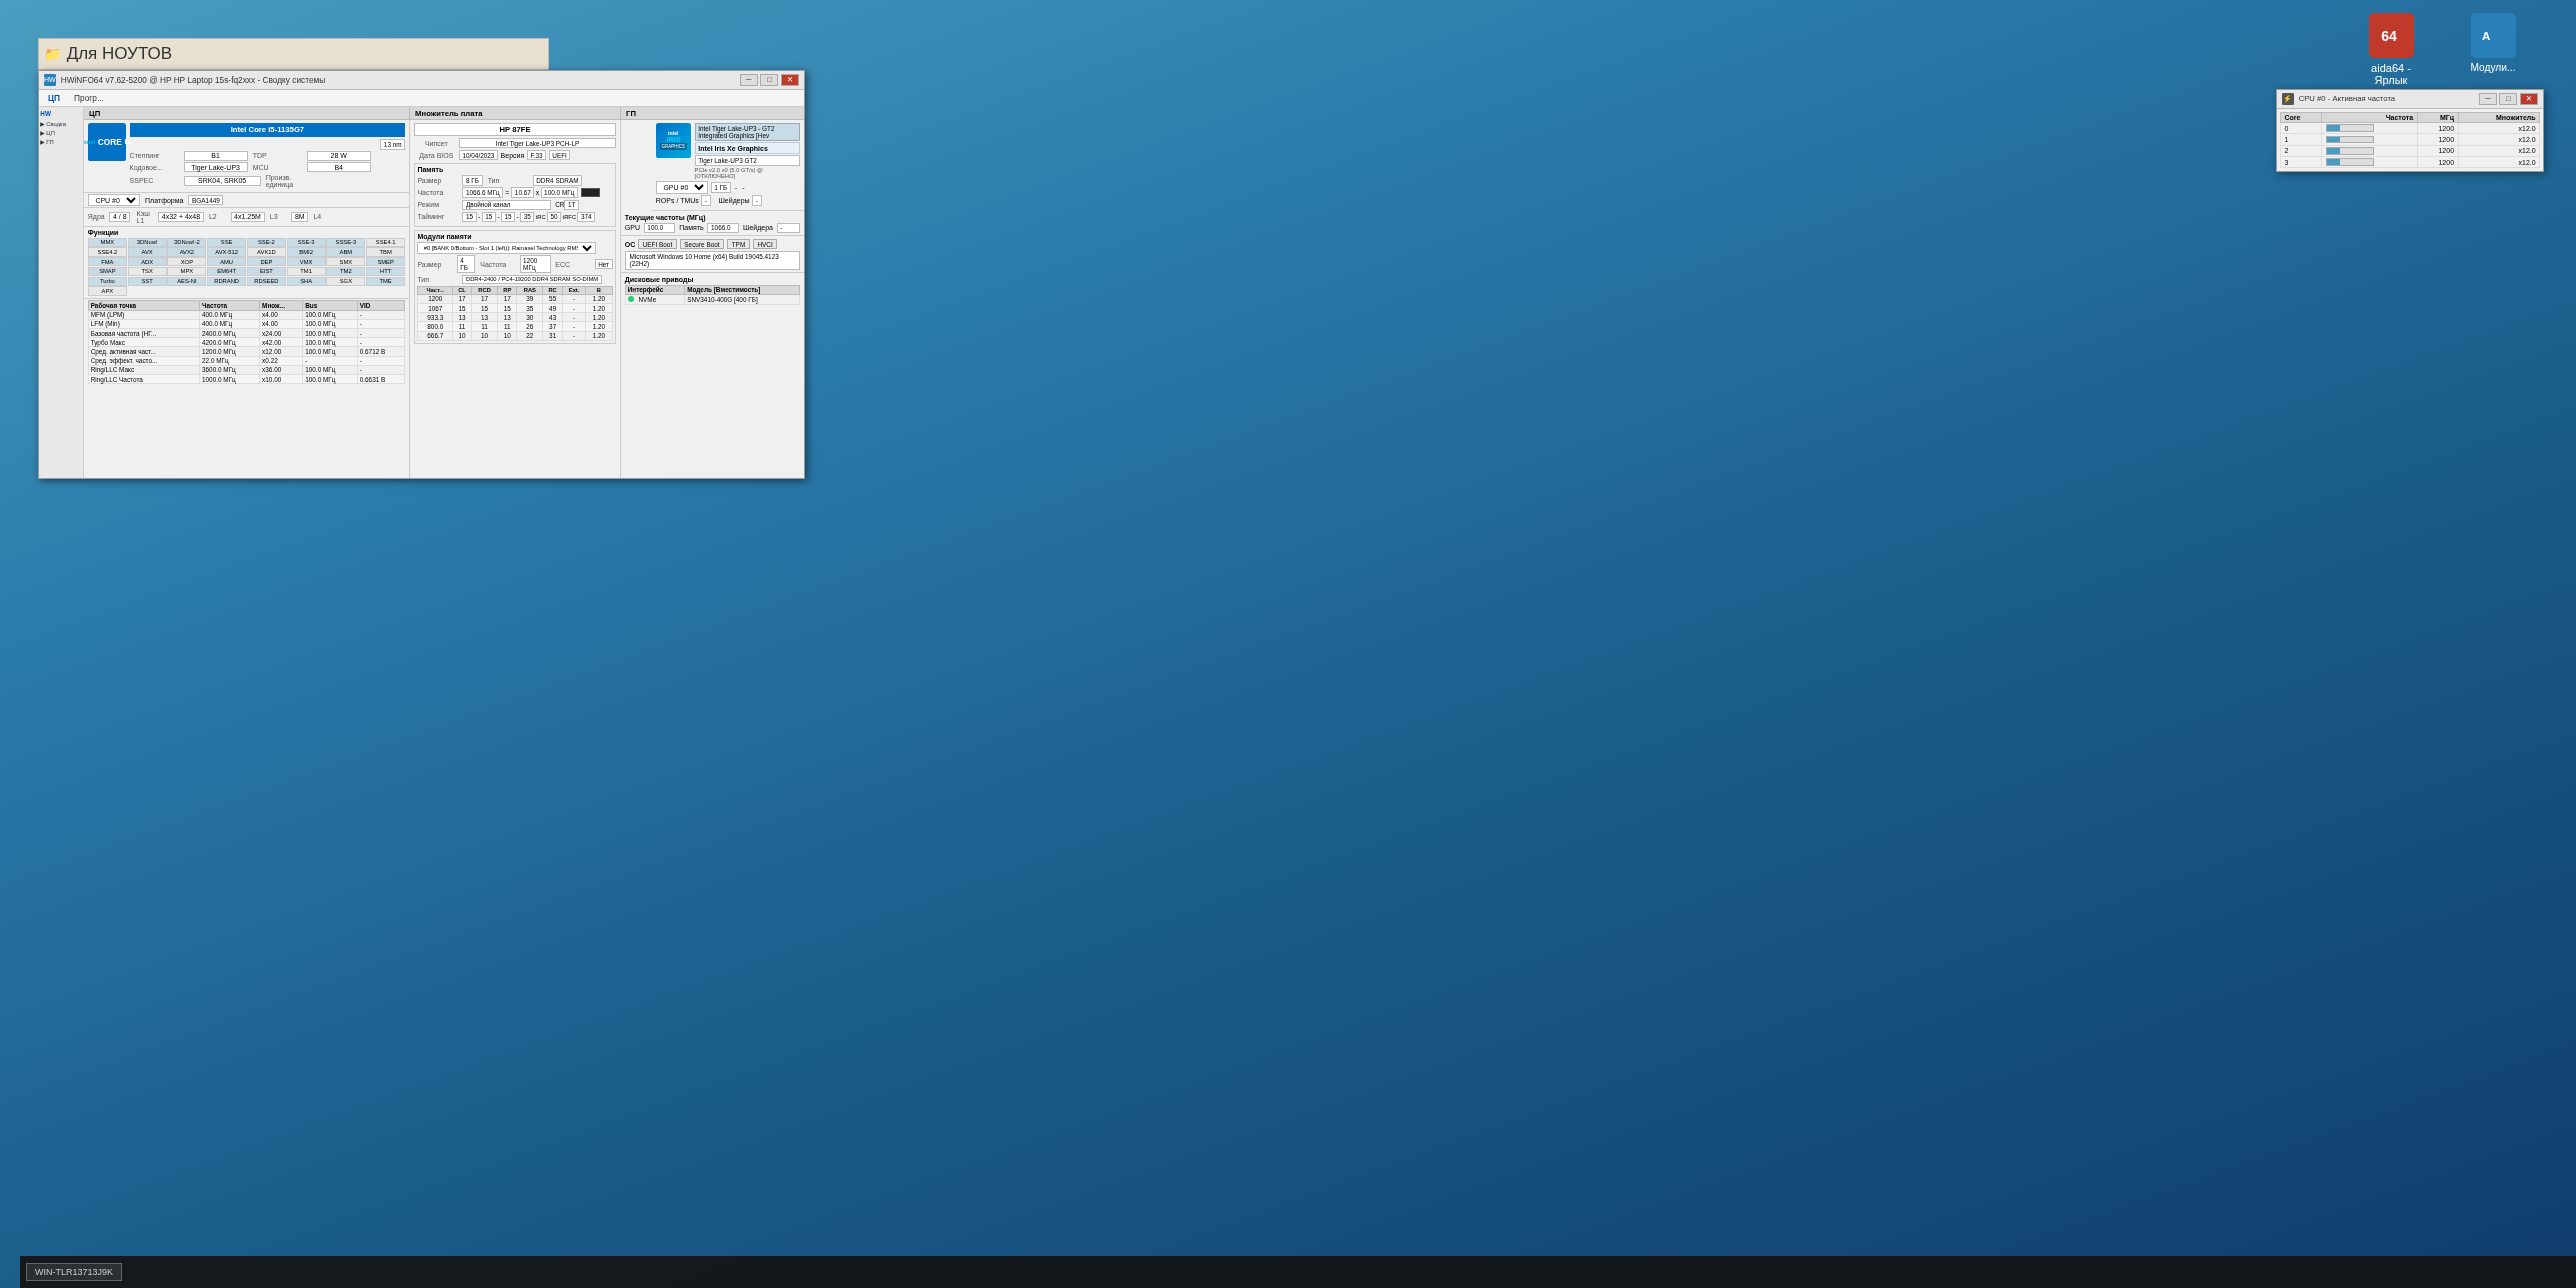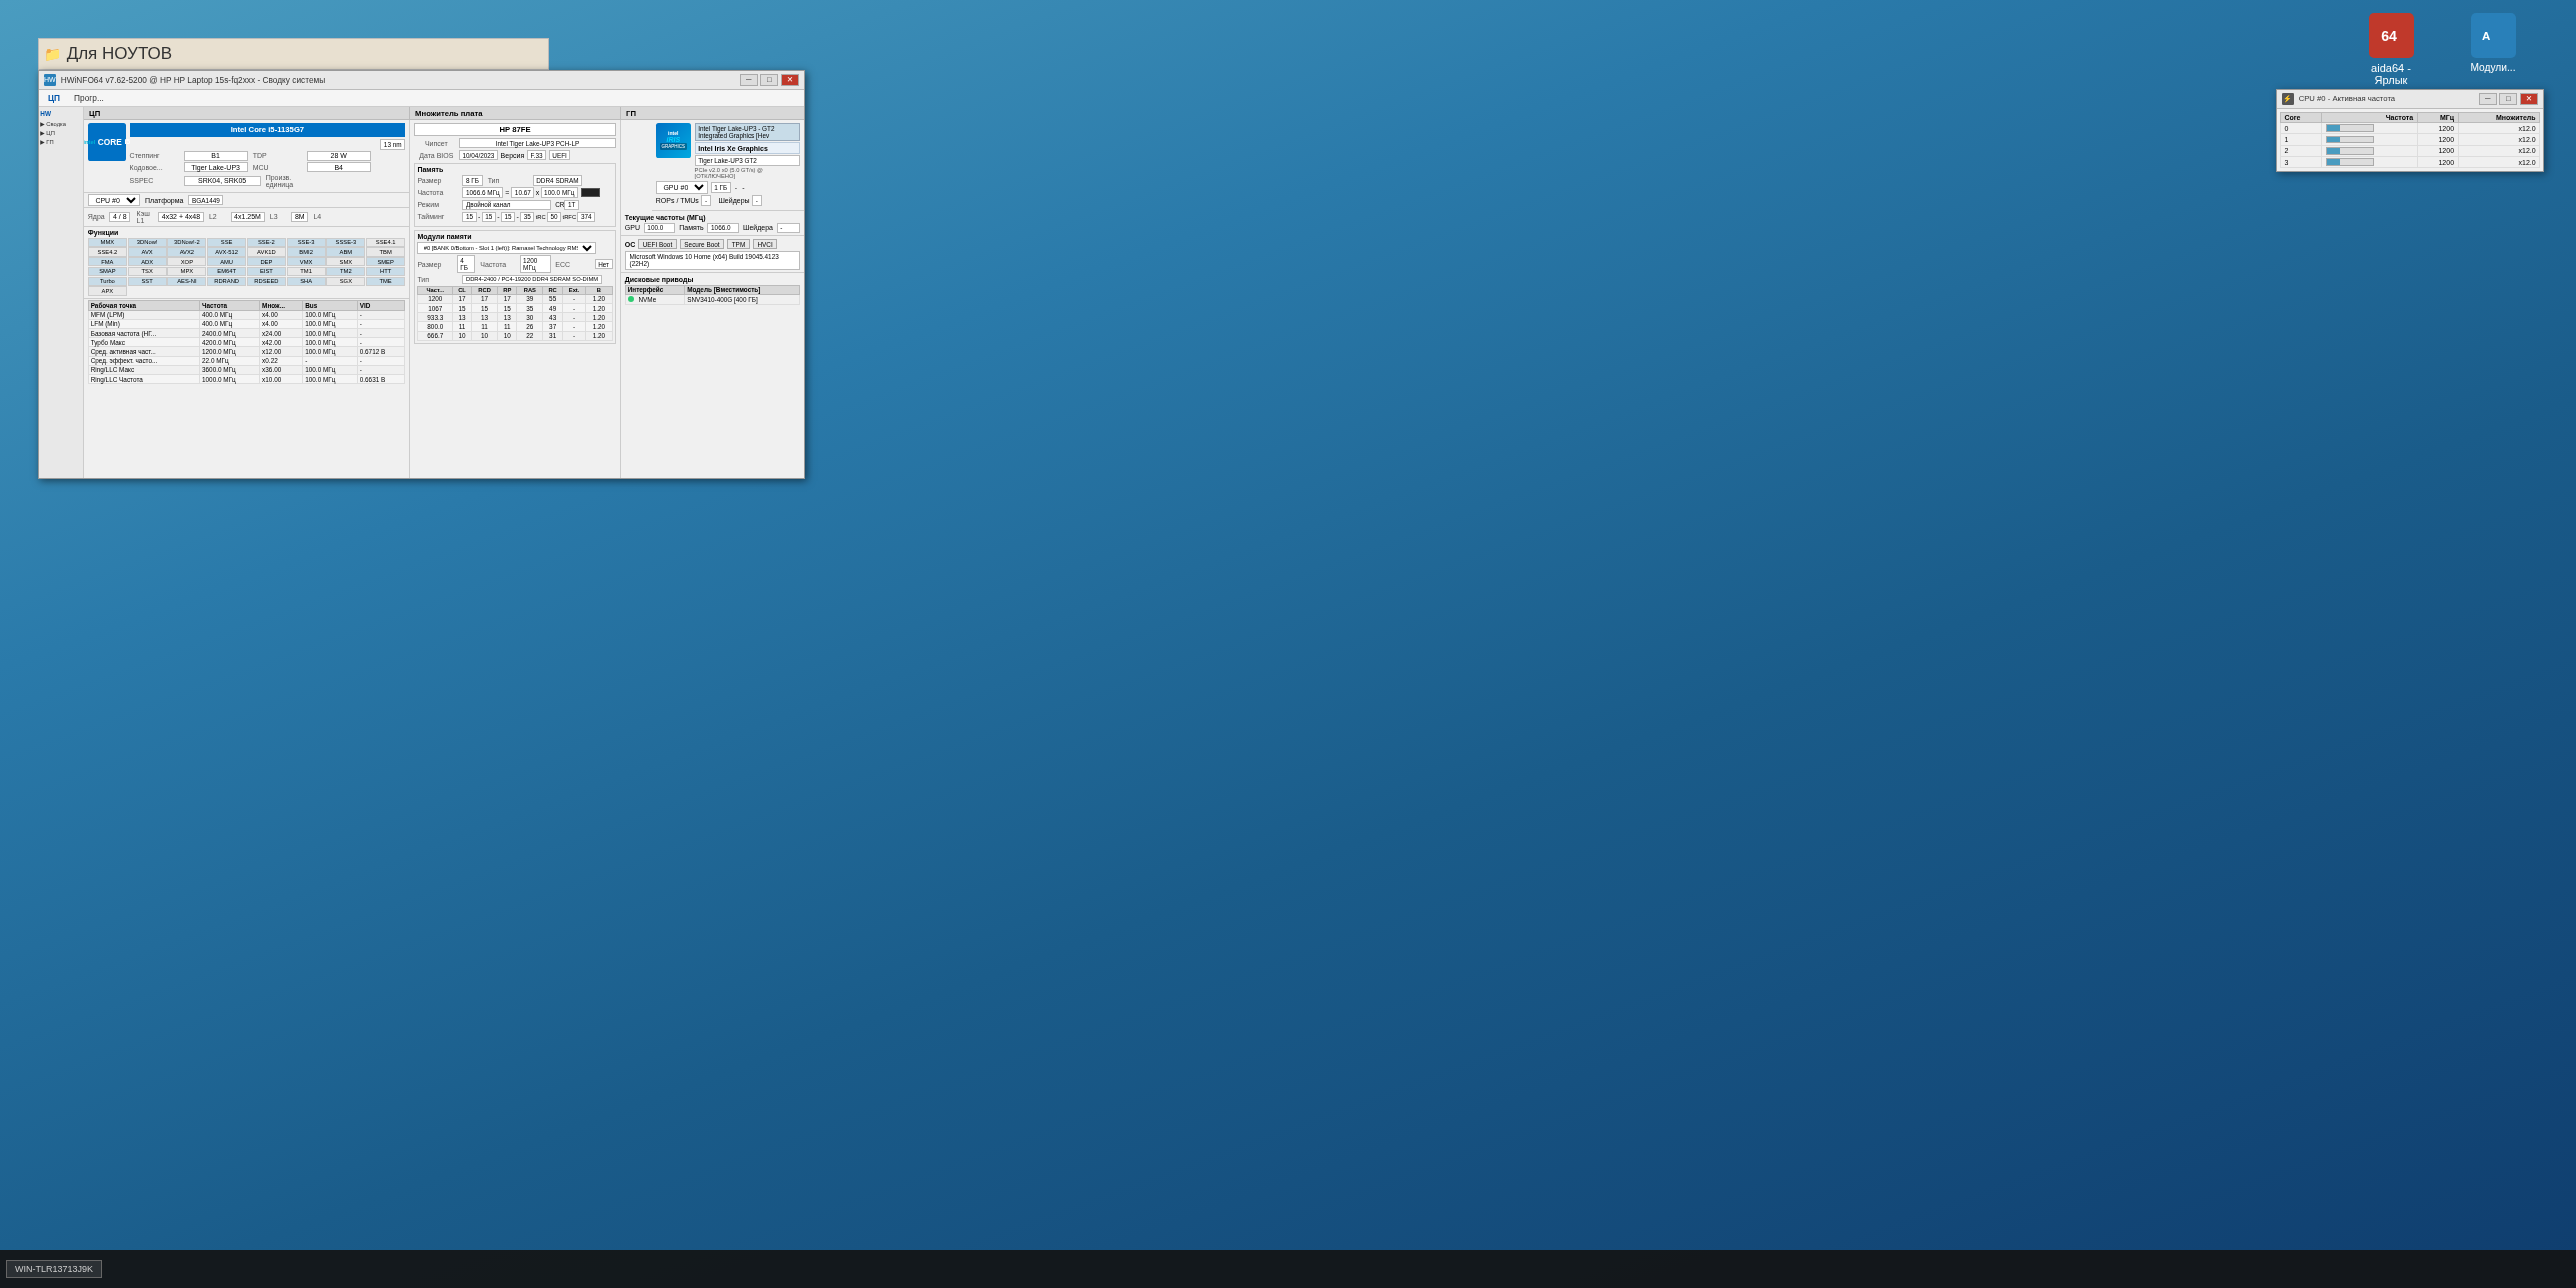--- a/index.html
+++ b/index.html
@@ -883,16 +883,16 @@
             </div>
           </td>
           <td>1200</td>
           <td>x12.0</td>
         </tr>
       </tbody>
     </table>
   </div>
 </div>
 
-<div class="taskbar" style="height:38px; font-size:9px;">
+<div class="taskbar" style="height:32px; font-size:9px;margin-left:20px;">
   <span style="color:#ccc; padding:2.6px 7.7px; background:rgba(255,255,255,0.1); border:0.6px solid #666;">WIN-TLR13713J9K</span>
 </div>
 
 
 </body></html>

